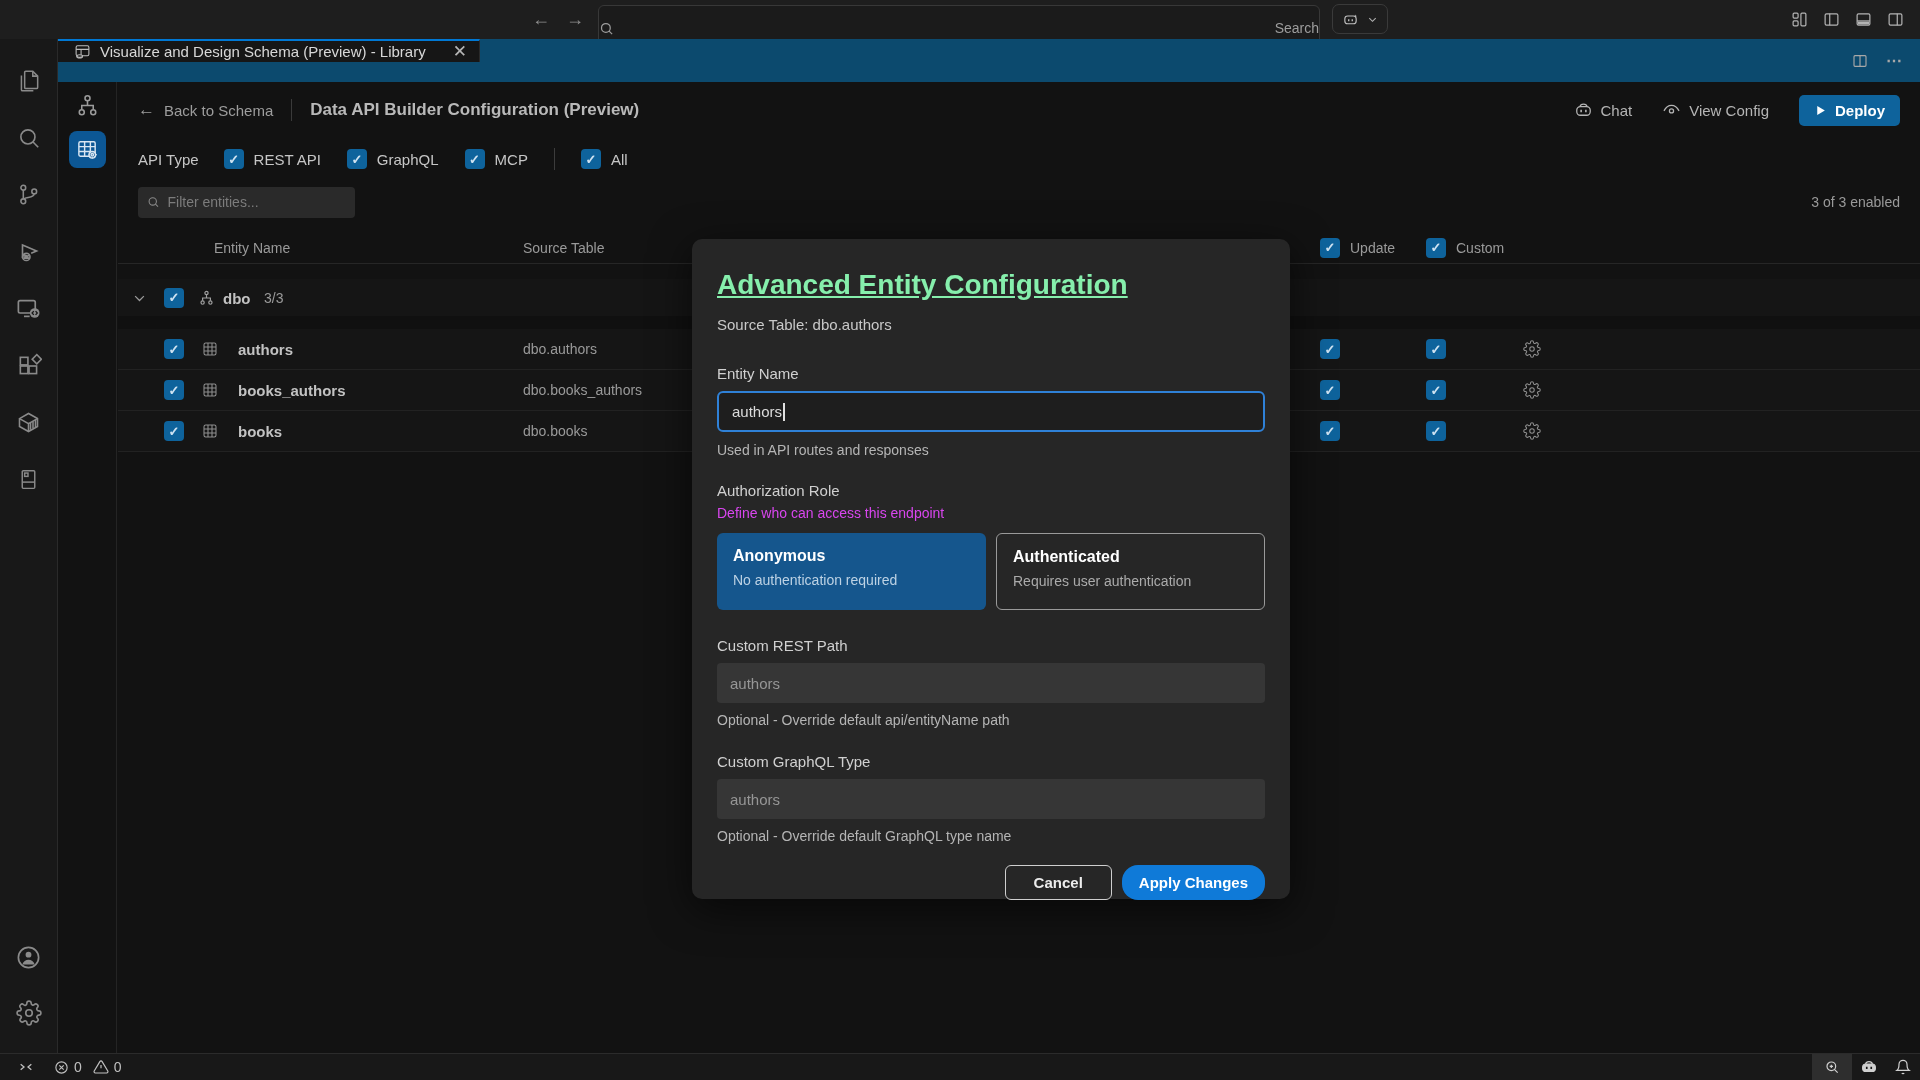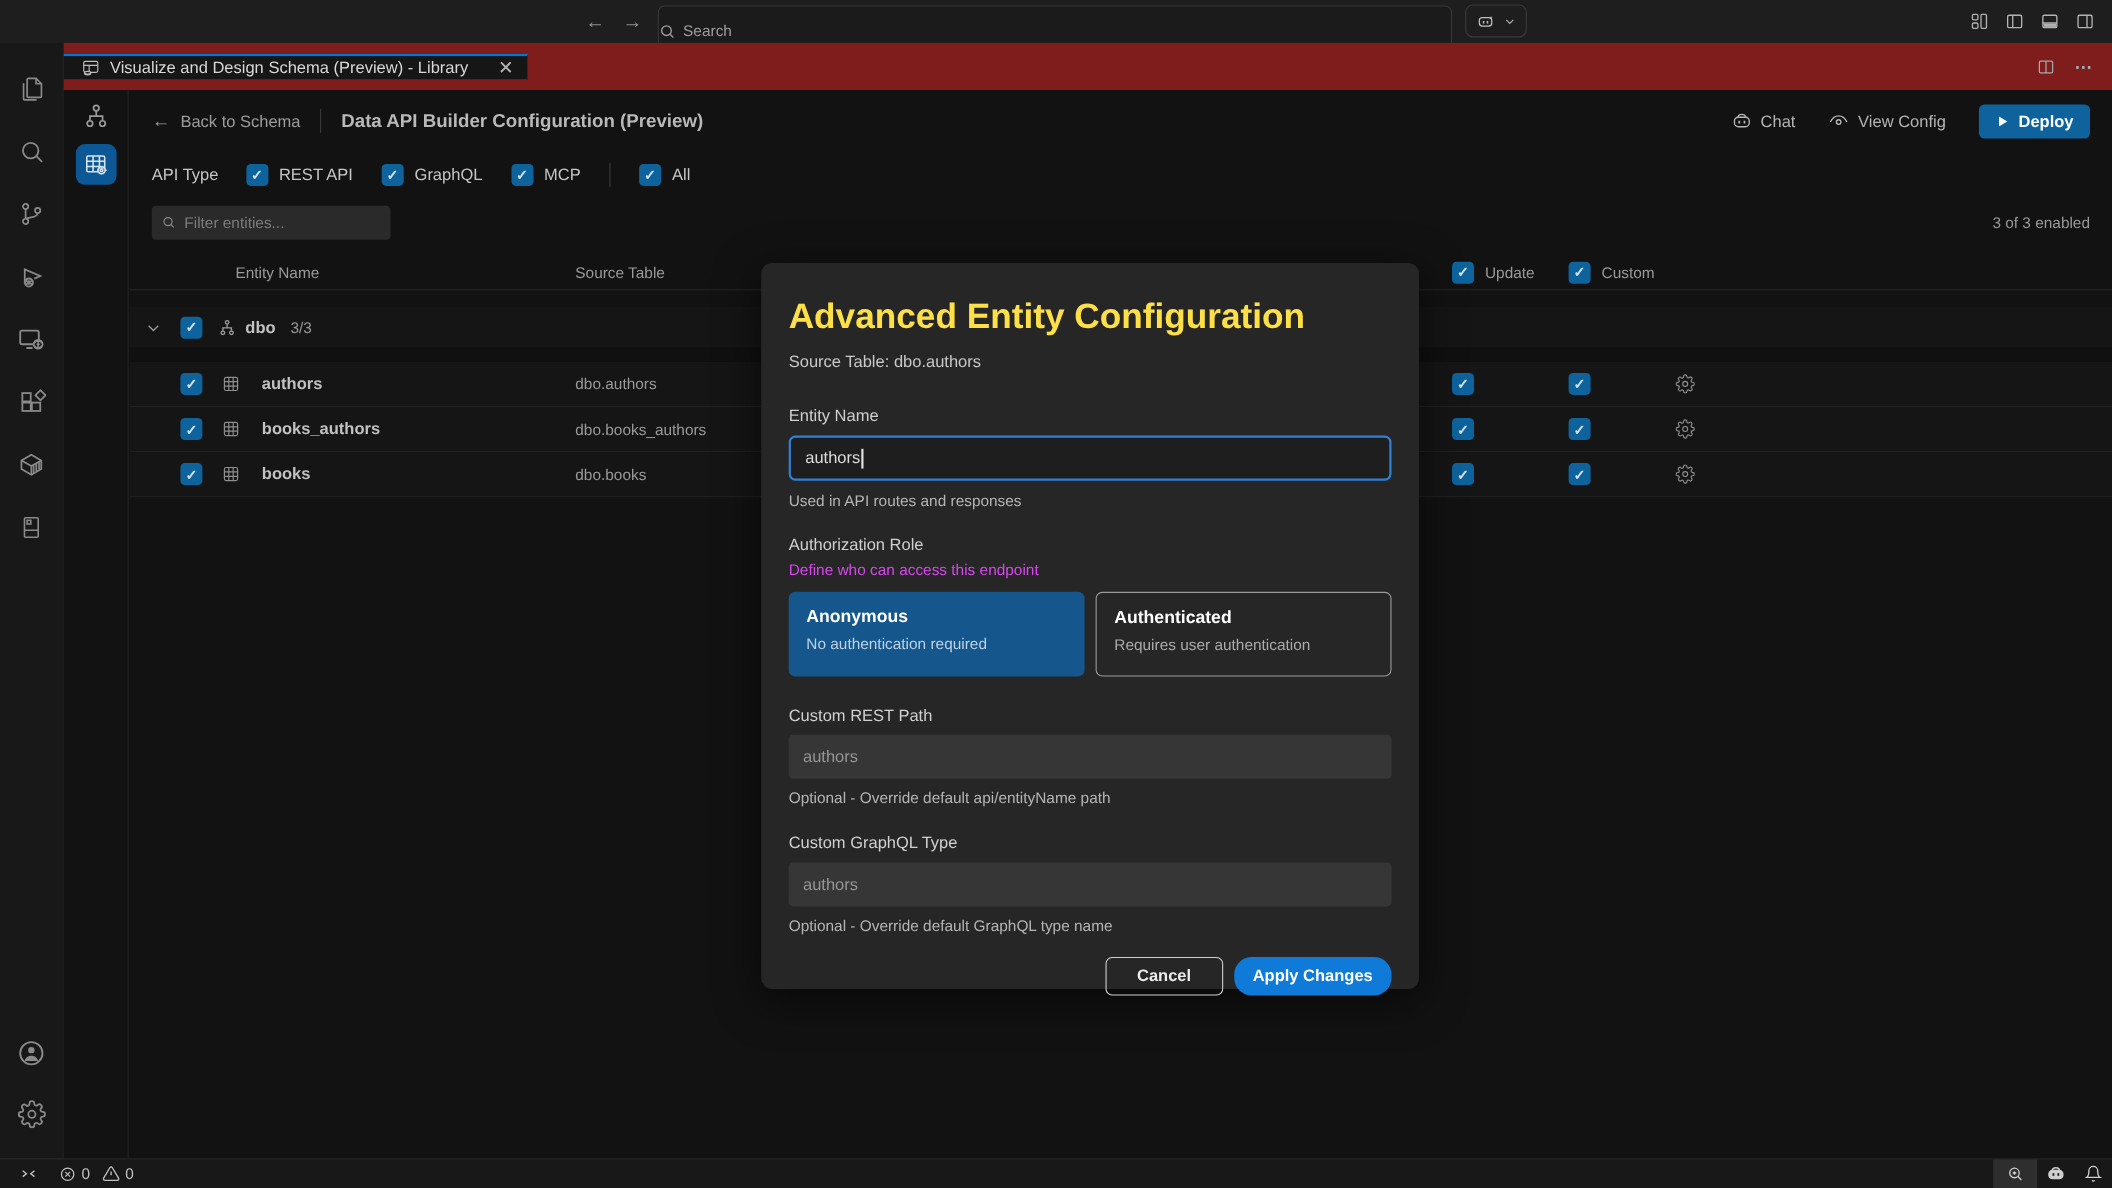--- a/index.html
+++ b/index.html
@@ -6,36 +6,36 @@
   html,body { width:1920px; height:1080px; overflow:hidden; background:#181818;
     font-family:"Liberation Sans", sans-serif; color:#d4d4d4; }
   svg { display:block; }
   .app { display:flex; flex-direction:column; width:1920px; height:1080px; }
 
   
   .titlebar { position:relative; height:39px; background:#1e1e1e; flex:0 0 39px; }
   .nav-arrows { position:absolute; left:532px; top:0; height:39px; display:flex; align-items:center; gap:16px; color:#8f8f8f; font-size:18px; }
   .nav-arrows span { cursor:default; }
   .search-box { position:absolute; left:598px; top:5px; width:722px; height:46px; background:#1b1b1b;
-    border:1px solid #383838; border-radius:6px; display:flex; align-items:center; justify-content:flex-start; gap:7px; color:#9d9d9d; font-size:14px; }
+    border:1px solid #383838; border-radius:6px; display:flex; align-items:center; justify-content:space-between; gap:7px; color:#9d9d9d; font-size:14px; }
   .copilot-pill { position:absolute; left:1332px; top:4px; height:30px; padding:0 9px; border:1px solid #3a3a3a; border-radius:7px;
     display:flex; align-items:center; gap:8px; color:#b8b8b8; }
   .win-icons { position:absolute; right:16px; top:0; height:39px; display:flex; align-items:center; gap:15px; }
 
   
   .body-row { flex:1; display:flex; min-height:0; }
   .activitybar { width:58px; background:#181818; border-right:1px solid #2a2a2a; display:flex; flex-direction:column; align-items:center; padding:13px 0 12px; }
   .ab-icon { height:57px; display:flex; align-items:center; justify-content:center; width:100%; }
   .ab-bottom { margin-top:auto; display:flex; flex-direction:column; align-items:center; }
   .ab-bottom .ab-icon { height:56px; }
 
   .editor { flex:1; display:flex; flex-direction:column; min-width:0; background:#121212; }
 
   
-  .tabbar { height:43px; flex:0 0 43px; background:#7f1d1d; display:flex; align-items:center; position:relative; }
+  .tabbar { height:43px; flex:0 0 43px; background:#0c4a6e; display:flex; align-items:flex-start; position:relative; }
   .tab { width:422px; background:#161616; border-top:2px solid var(--accent,#0078d4); border-right:1px solid #2a2a2a;
     display:flex; align-items:center; gap:9px; padding:0 12px 0 16px; }
   .tab-label { font-size:15px; color:#d8d8d8; white-space:nowrap; }
   .tab-close { margin-left:auto; color:#b5b5b5; font-size:17px; }
   .tabbar-right { position:absolute; right:16px; top:0; height:43px; display:flex; align-items:center; gap:18px; color:#a8a8a8; }
 
   
   .webview { flex:1; position:relative; background:#121212; min-height:0; }
   .rail { position:absolute; left:0; top:0; bottom:0; width:59px; border-right:1px solid #242424; }
   .rail-schema { position:absolute; left:17px; top:11px; }
@@ -73,21 +73,21 @@
   .cb { width:20px; height:20px; border-radius:4px; background:var(--checkbox,#0e639c); color:#cfe3f2;
     display:flex; align-items:center; justify-content:center; font-size:13px; }
   .cb::after { content:"✓"; font-weight:bold; }
   .ename { font-size:15px; font-weight:bold; color:#c2c2c2; }
   .esrc { font-size:14px; color:#9a9a9a; }
   .gcount { font-size:14px; color:#9a9a9a; }
 
   
   .modal { position:absolute; left:634px; top:157px; width:598px; height:660px; background:#262626; border-radius:10px;
     box-shadow:0 10px 40px rgba(0,0,0,.6); padding:30px 25px; z-index:10; }
-  .m-title { font-size:32px; font-weight:bold; color:#fde047; }
+  .m-title { font-size:28px; font-weight:bold; color:#86efac;text-decoration:underline; }
   .m-src { margin-top:15px; font-size:15px; color:#c9c9c9; }
   .m-label { font-size:15px; color:#d0d0d0; }
   .m-help { font-size:14px; color:#b5b5b5; }
   .entity-input { margin-top:9px; height:41px; background:#1e1e1e; border:2px solid var(--focus-border,#2f81d7); border-radius:6px;
     display:flex; align-items:center; padding:0 13px; font-size:15px; color:#dcdcdc; }
   .caret { display:inline-block; width:2px; height:18px; background:#e0e0e0; margin-left:1px; }
   .auth-cards { display:flex; gap:10px; margin-top:12px; }
   .card { width:269px; height:77px; border-radius:6px; padding:14px 16px; }
   .card.sel { background:var(--anonymous-card,#15568d); }
   .card.unsel { background:transparent; border:1px solid #9a9a9a; }

